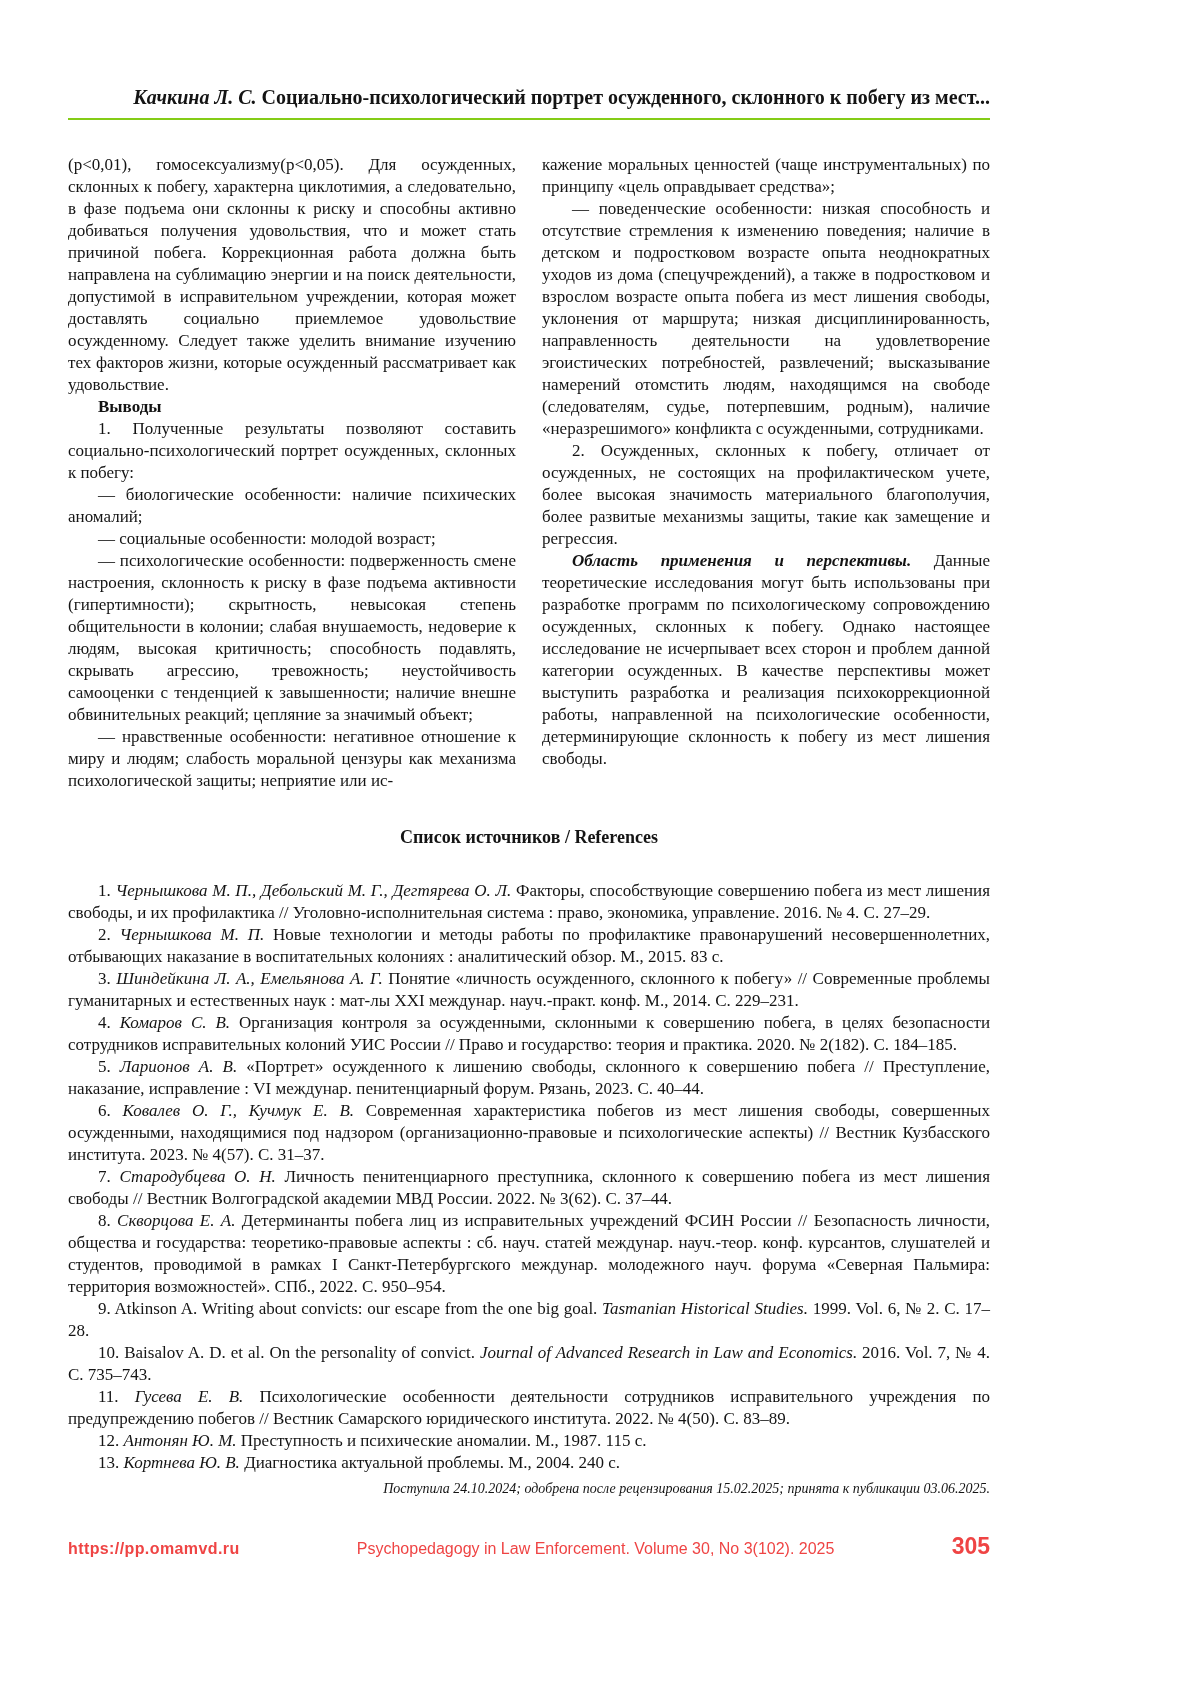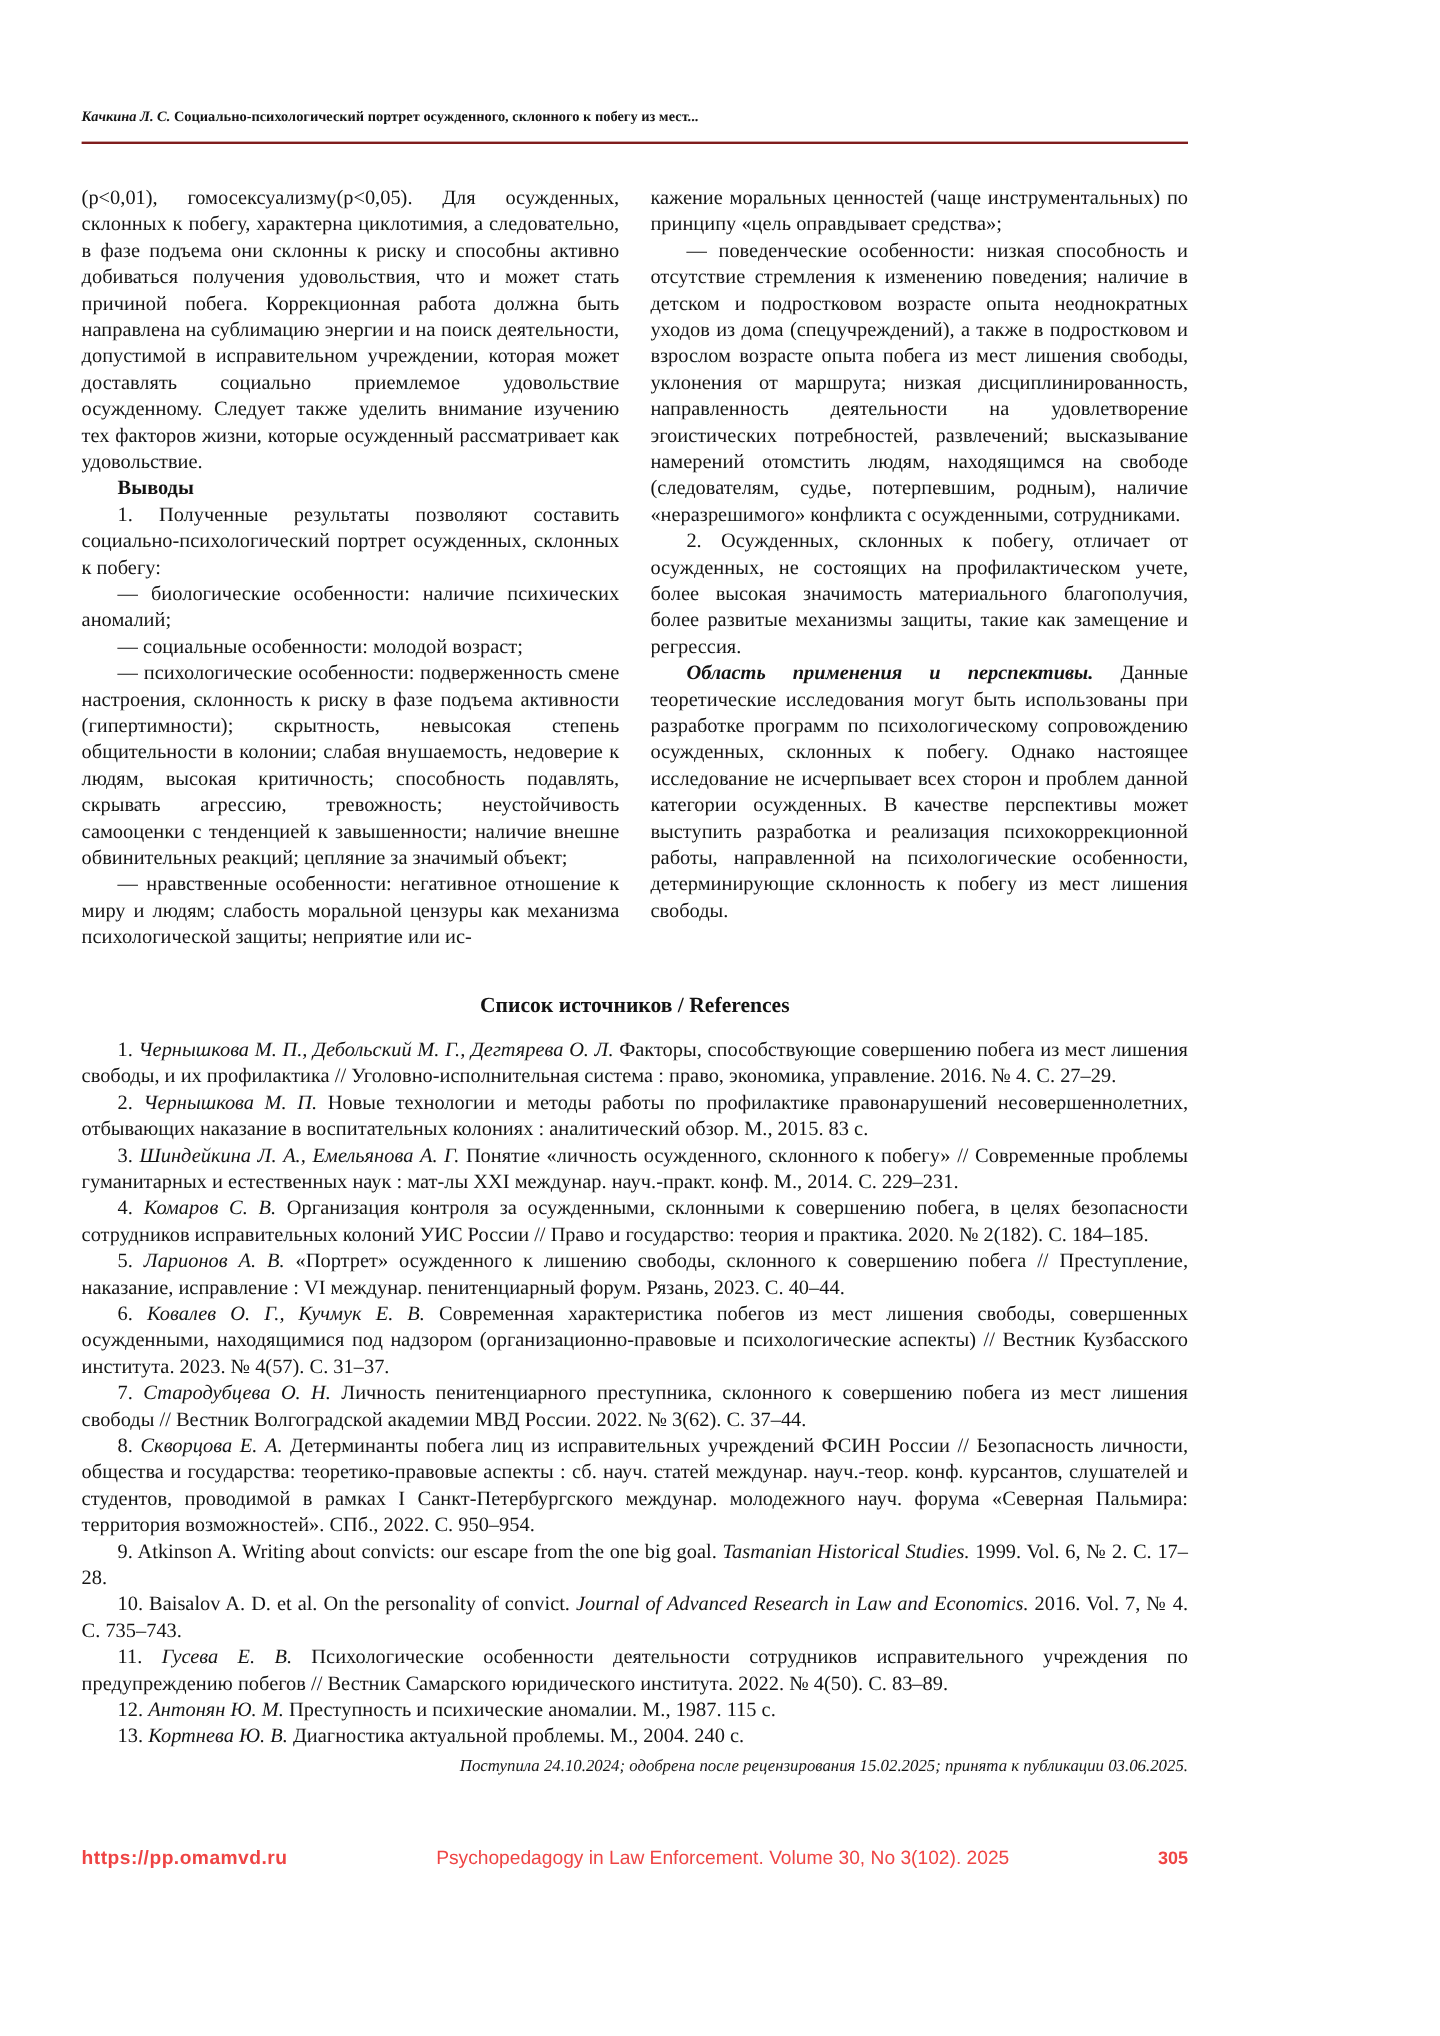--- a/index.html
+++ b/index.html
@@ -14,25 +14,25 @@
     color: #141414;
     overflow: hidden;
   }
   .content {
     position: absolute;
     left: 68px;
     top: 86px;
     width: 922px;
   }
   .running-head {
-    text-align: left;
-    font-size: 12px;
+    text-align: right;
+    font-size: 20px;
     line-height: 22px;
     padding-bottom: 10px;
-    border-bottom: 2px solid #7f1d1d;
+    border-bottom: 2px solid #84cc16;
   }
   .running-head .author { font-style: italic; font-weight: bold; }
   .running-head .title  { font-weight: bold; }
   .columns {
     display: flex;
     gap: 26px;
     margin-top: 34px;
   }
   .col {
     flex: 1;
@@ -44,21 +44,21 @@
   .para { margin: 0; text-indent: 30px; }
   .para.noindent { text-indent: 0; }
   .refs-heading {
     margin-top: 34px;
     text-align: center;
     font-weight: bold;
     font-size: 18px;
     line-height: 22px;
   }
   .refs {
-    margin-top: 16px;
+    margin-top: 32px;
     font-size: 17px;
     line-height: 22px;
     text-align: justify;
   }
   .ref { margin: 0; text-indent: 30px; }
   .received {
     margin-top: 4px;
     font-size: 14px;
     line-height: 22px;
     font-style: italic;
@@ -70,21 +70,21 @@
     top: 1496px;
     width: 922px;
     display: flex;
     align-items: baseline;
     font-family: "Liberation Sans", sans-serif;
     font-size: 16px;
     color: #ef4444;
   }
   .footer .url { font-weight: bold; letter-spacing: 0.4px; }
   .footer .journal { flex: 1; text-align: center; margin-top: 44px; }
-  .footer .pageno { font-weight: bold; font-size: 15px; }
+  .footer .pageno { font-weight: bold; font-size: 23px; }
   .run-b  { font-weight: bold; }
   .run-i  { font-style: italic; }
   .run-bi { font-weight: bold; font-style: italic; }
 </style>
 </head>
 <body>
 
 <div class="page">
   <div class="content">
 

